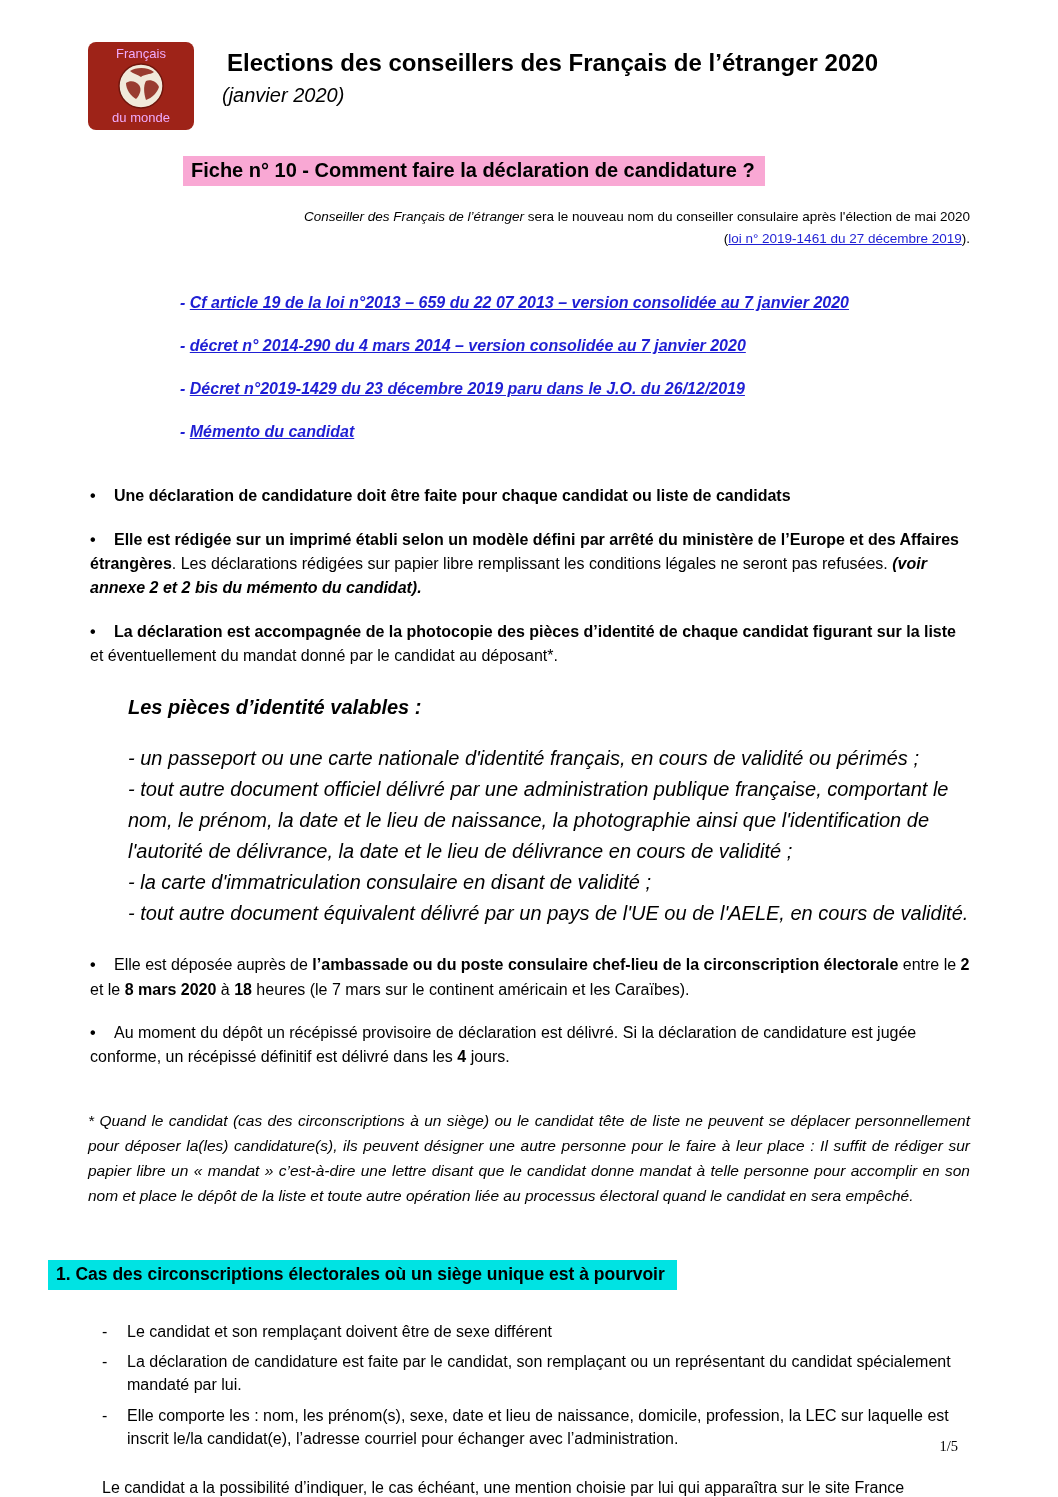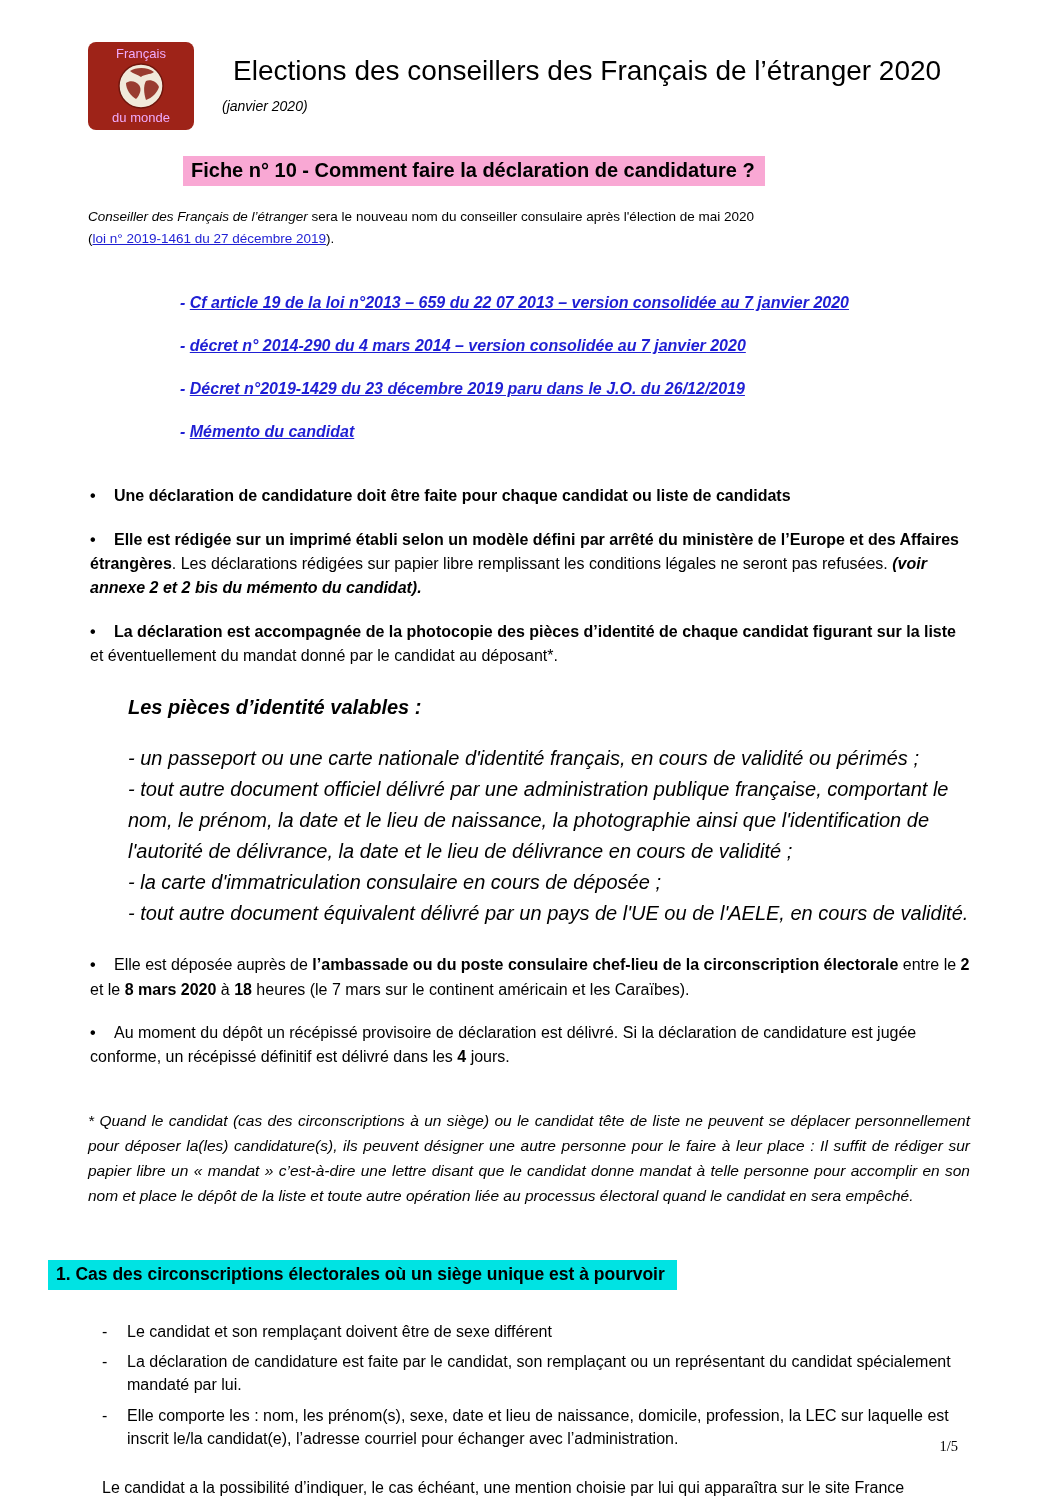--- a/index.html
+++ b/index.html
@@ -12,29 +12,29 @@
   
   .hdr{display:flex;align-items:flex-start;gap:0;}
   .logo{
     width:106px;height:88px;background:#9e2318;border-radius:8px;
     color:#f0abfc;text-align:center;flex:0 0 auto;
     display:flex;flex-direction:column;align-items:center;justify-content:space-between;
     padding:5px 0 6px 0;box-sizing:border-box;
   }
   .logo .ltxt{font-size:13px;line-height:1;}
   .title-block{margin-left:28px;padding-top:2px;}
-  .doc-title{font-size:28px;font-weight:normal;margin:11px;line-height:1.15;}
-  .doc-date{font-size:14px;font-style:italic;margin-top:7px;}
+  .doc-title{font-size:24px;font-weight:bold;margin:5px;line-height:1.15;}
+  .doc-date{font-size:20px;font-style:italic;margin-top:7px;}
   
   .fiche{
     display:inline-block;background:#f9a8d4;font-weight:bold;font-size:20px;
     padding:3px 10px 4px 8px;margin:26px 0 0 95px;
   }
   
-  .intro{text-align:left;font-size:13.5px;margin-top:20px;line-height:1.6;}
+  .intro{text-align:right;font-size:13.5px;margin-top:20px;line-height:1.6;}
   .intro .it{font-style:italic;}
   .lnk{color:#1f1fd4;text-decoration:underline;cursor:pointer;}
   
   .refs{margin:44px 0 0 92px;}
   .ref{
     font-size:16px;font-weight:bold;font-style:italic;color:#1f1fd4;
     margin-bottom:13px;line-height:1.3;margin-top:22px;
   }
   .ref .txt{text-decoration:underline;cursor:pointer;}
   
@@ -112,21 +112,21 @@
     <p class="b"><span class="blt">•</span><span class="bb">Une déclaration de candidature doit être faite pour chaque candidat ou liste de candidats</span></p>
 
     <p class="b"><span class="blt">•</span><span class="bb">Elle est rédigée sur un imprimé établi selon un modèle défini par arrêté du ministère de l’Europe et des Affaires étrangères</span><span>. Les déclarations rédigées sur papier libre remplissant les conditions légales ne seront pas refusées. </span><span class="bi">(voir annexe 2 et 2 bis du mémento du candidat).</span></p>
 
     <p class="b"><span class="blt">•</span><span class="bb">La déclaration est accompagnée de la photocopie des pièces d’identité de chaque candidat figurant sur la liste</span><span> et éventuellement du mandat donné par le candidat au déposant*.</span></p>
 
     <div class="idnote">
       <div class="nintro">Les pièces d’identité valables :</div>
       <p class="nitem">- un passeport ou une carte nationale d'identité français, en cours de validité ou périmés ;</p>
       <p class="nitem">- tout autre document officiel délivré par une administration publique française, comportant le nom, le prénom, la date et le lieu de naissance, la photographie ainsi que l'identification de l'autorité de délivrance, la date et le lieu de délivrance en cours de validité ;</p>
-      <p class="nitem">- la carte d'immatriculation consulaire en cours de déposée ;</p>
+      <p class="nitem">- la carte d'immatriculation consulaire en disant de validité ;</p>
       <p class="nitem">- tout autre document équivalent délivré par un pays de l'UE ou de l'AELE, en cours de validité.</p>
     </div>
 
     <p class="b"><span class="blt">•</span><span>Elle est déposée auprès de </span><span class="bb">l’ambassade ou du poste consulaire chef-lieu de la circonscription électorale</span><span> entre le </span><span class="bb">2</span><span> et le </span><span class="bb">8 mars 2020</span><span> à </span><span class="bb">18</span><span> heures (le 7 mars sur le continent américain et les Caraïbes).</span></p>
 
     <p class="b"><span class="blt">•</span><span>Au moment du dépôt un récépissé provisoire de déclaration est délivré. Si la déclaration de candidature est jugée conforme, un récépissé définitif est délivré dans les </span><span class="bb">4</span><span> jours.</span></p>
   </div>
 
   <p class="footnote">* Quand le candidat (cas des circonscriptions à un siège) ou le candidat tête de liste ne peuvent se déplacer personnellement pour déposer la(les) candidature(s), ils peuvent désigner une autre personne pour le faire à leur place : Il suffit de rédiger sur papier libre un « mandat » c’est-à-dire une lettre disant que le candidat donne mandat à telle personne pour accomplir en son nom et place le dépôt de la liste et toute autre opération liée au processus électoral quand le candidat en sera empêché.</p>
 

